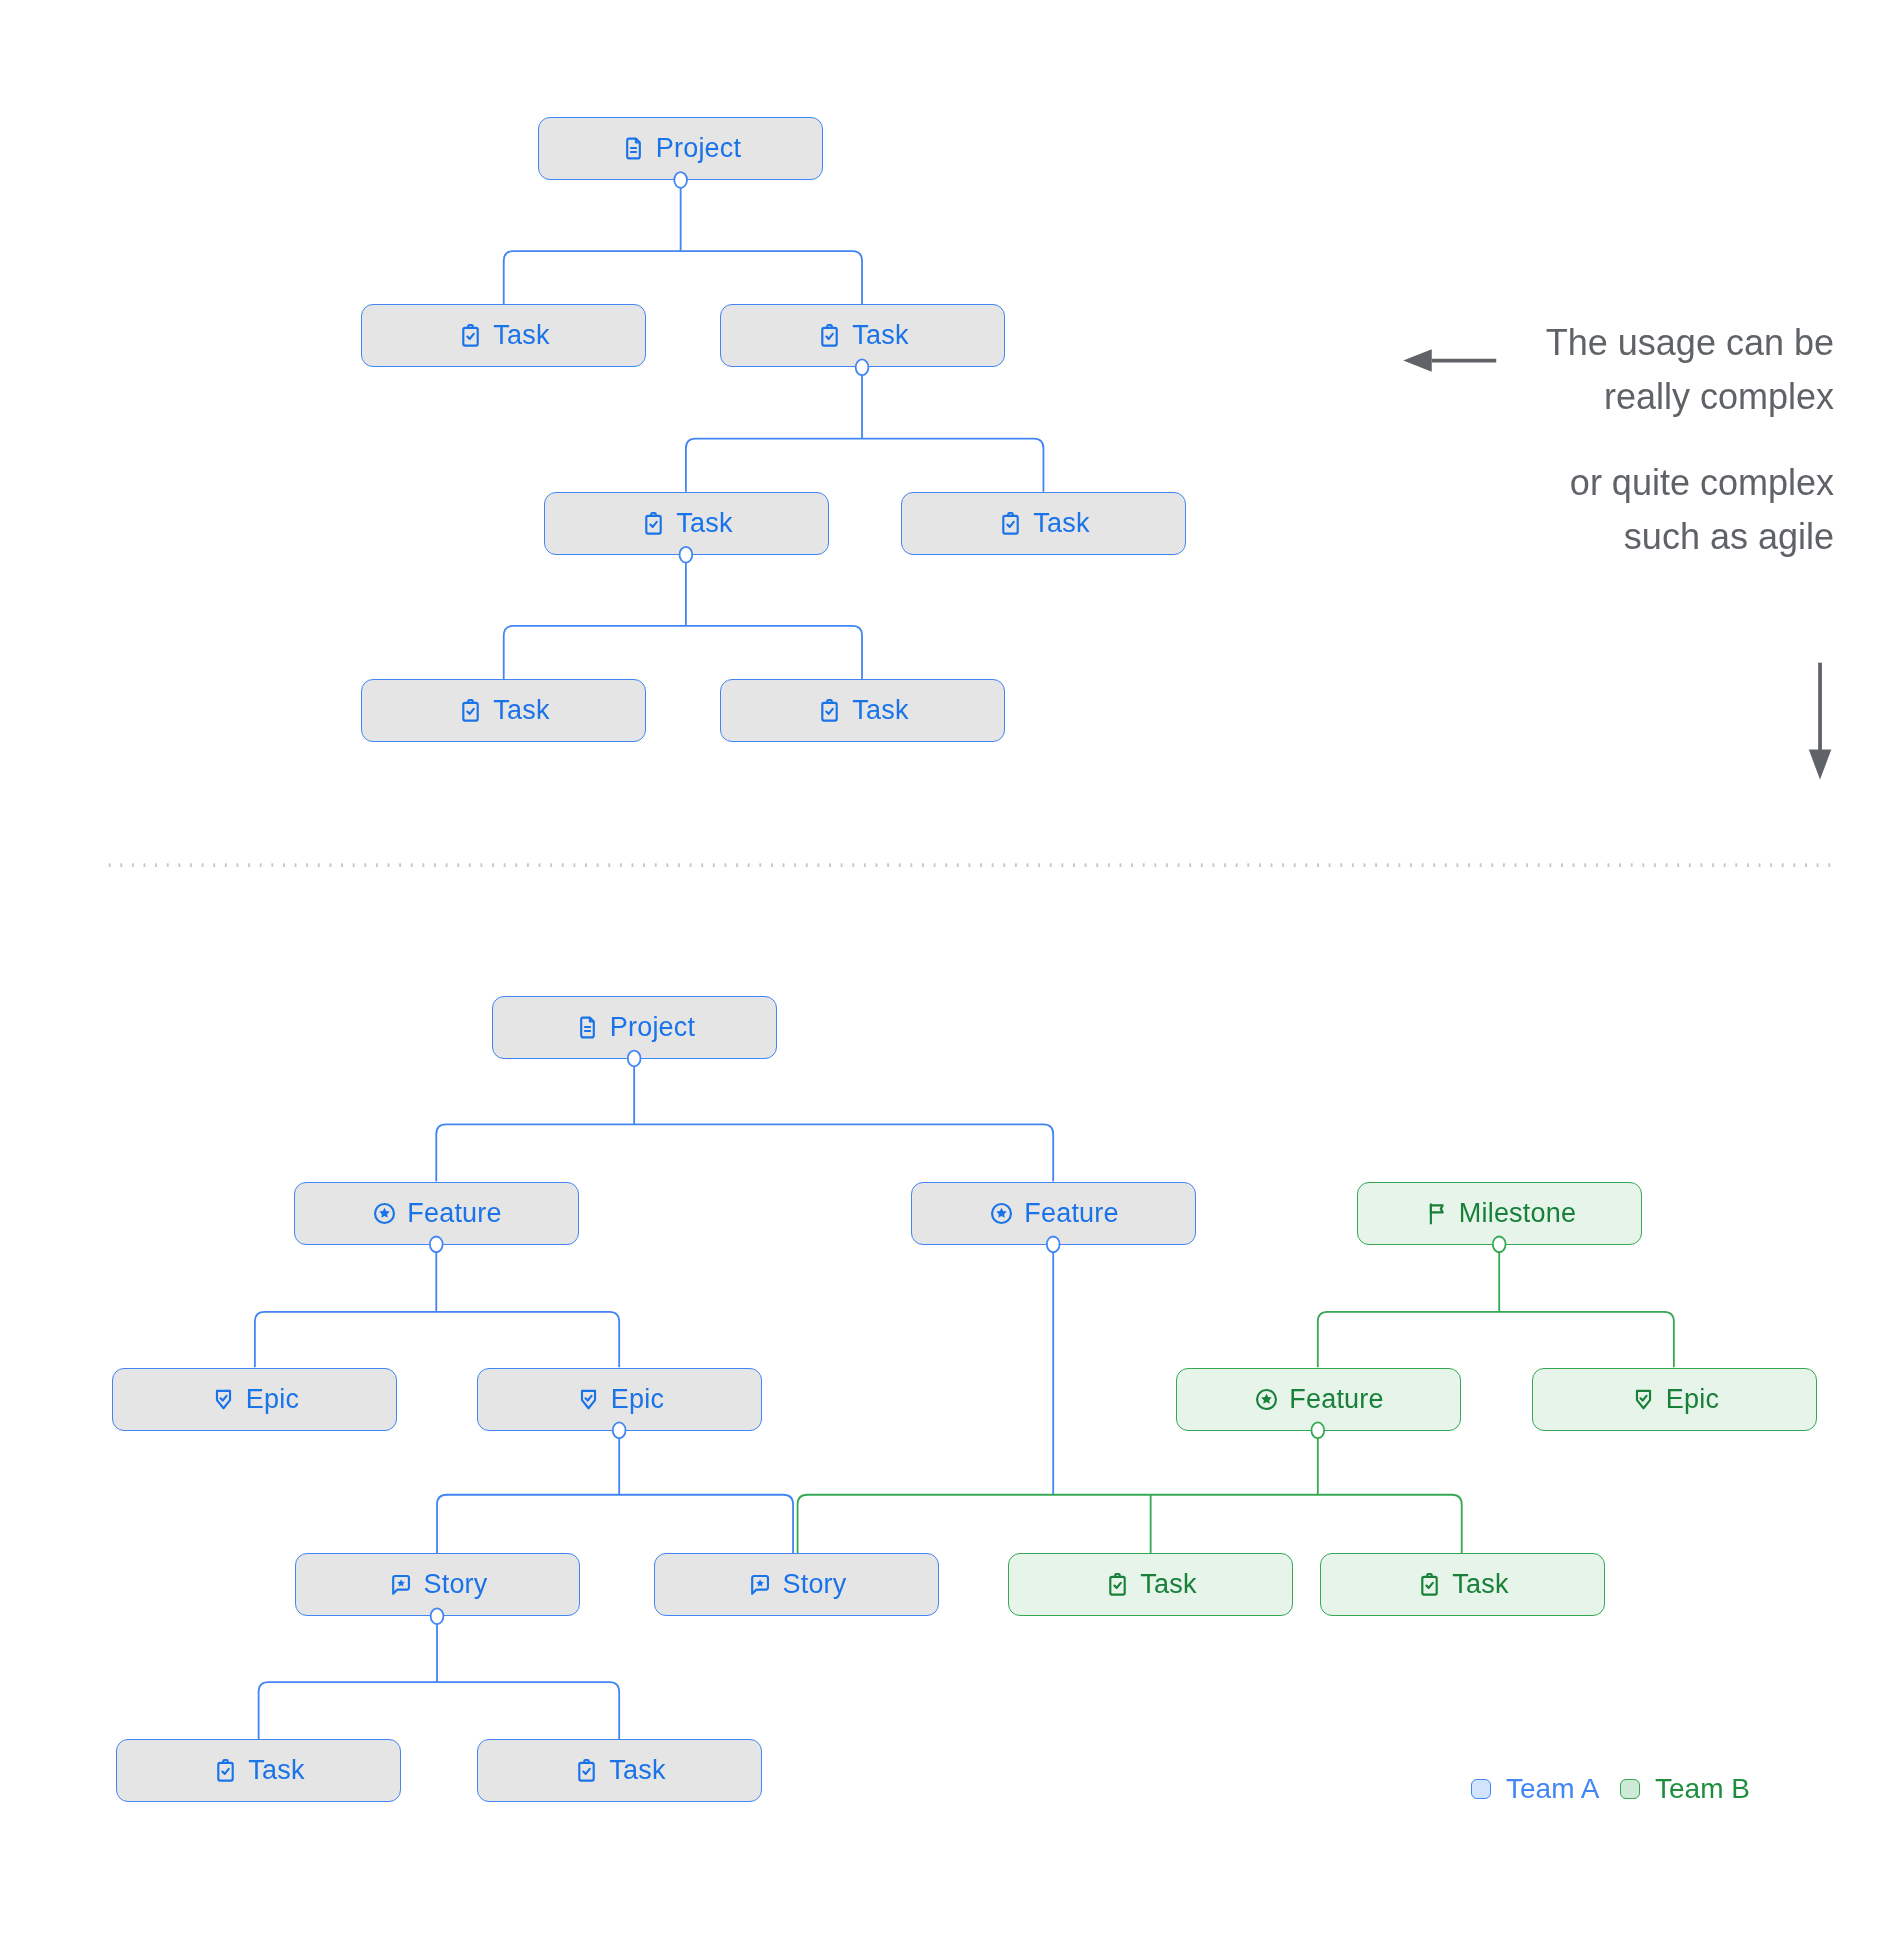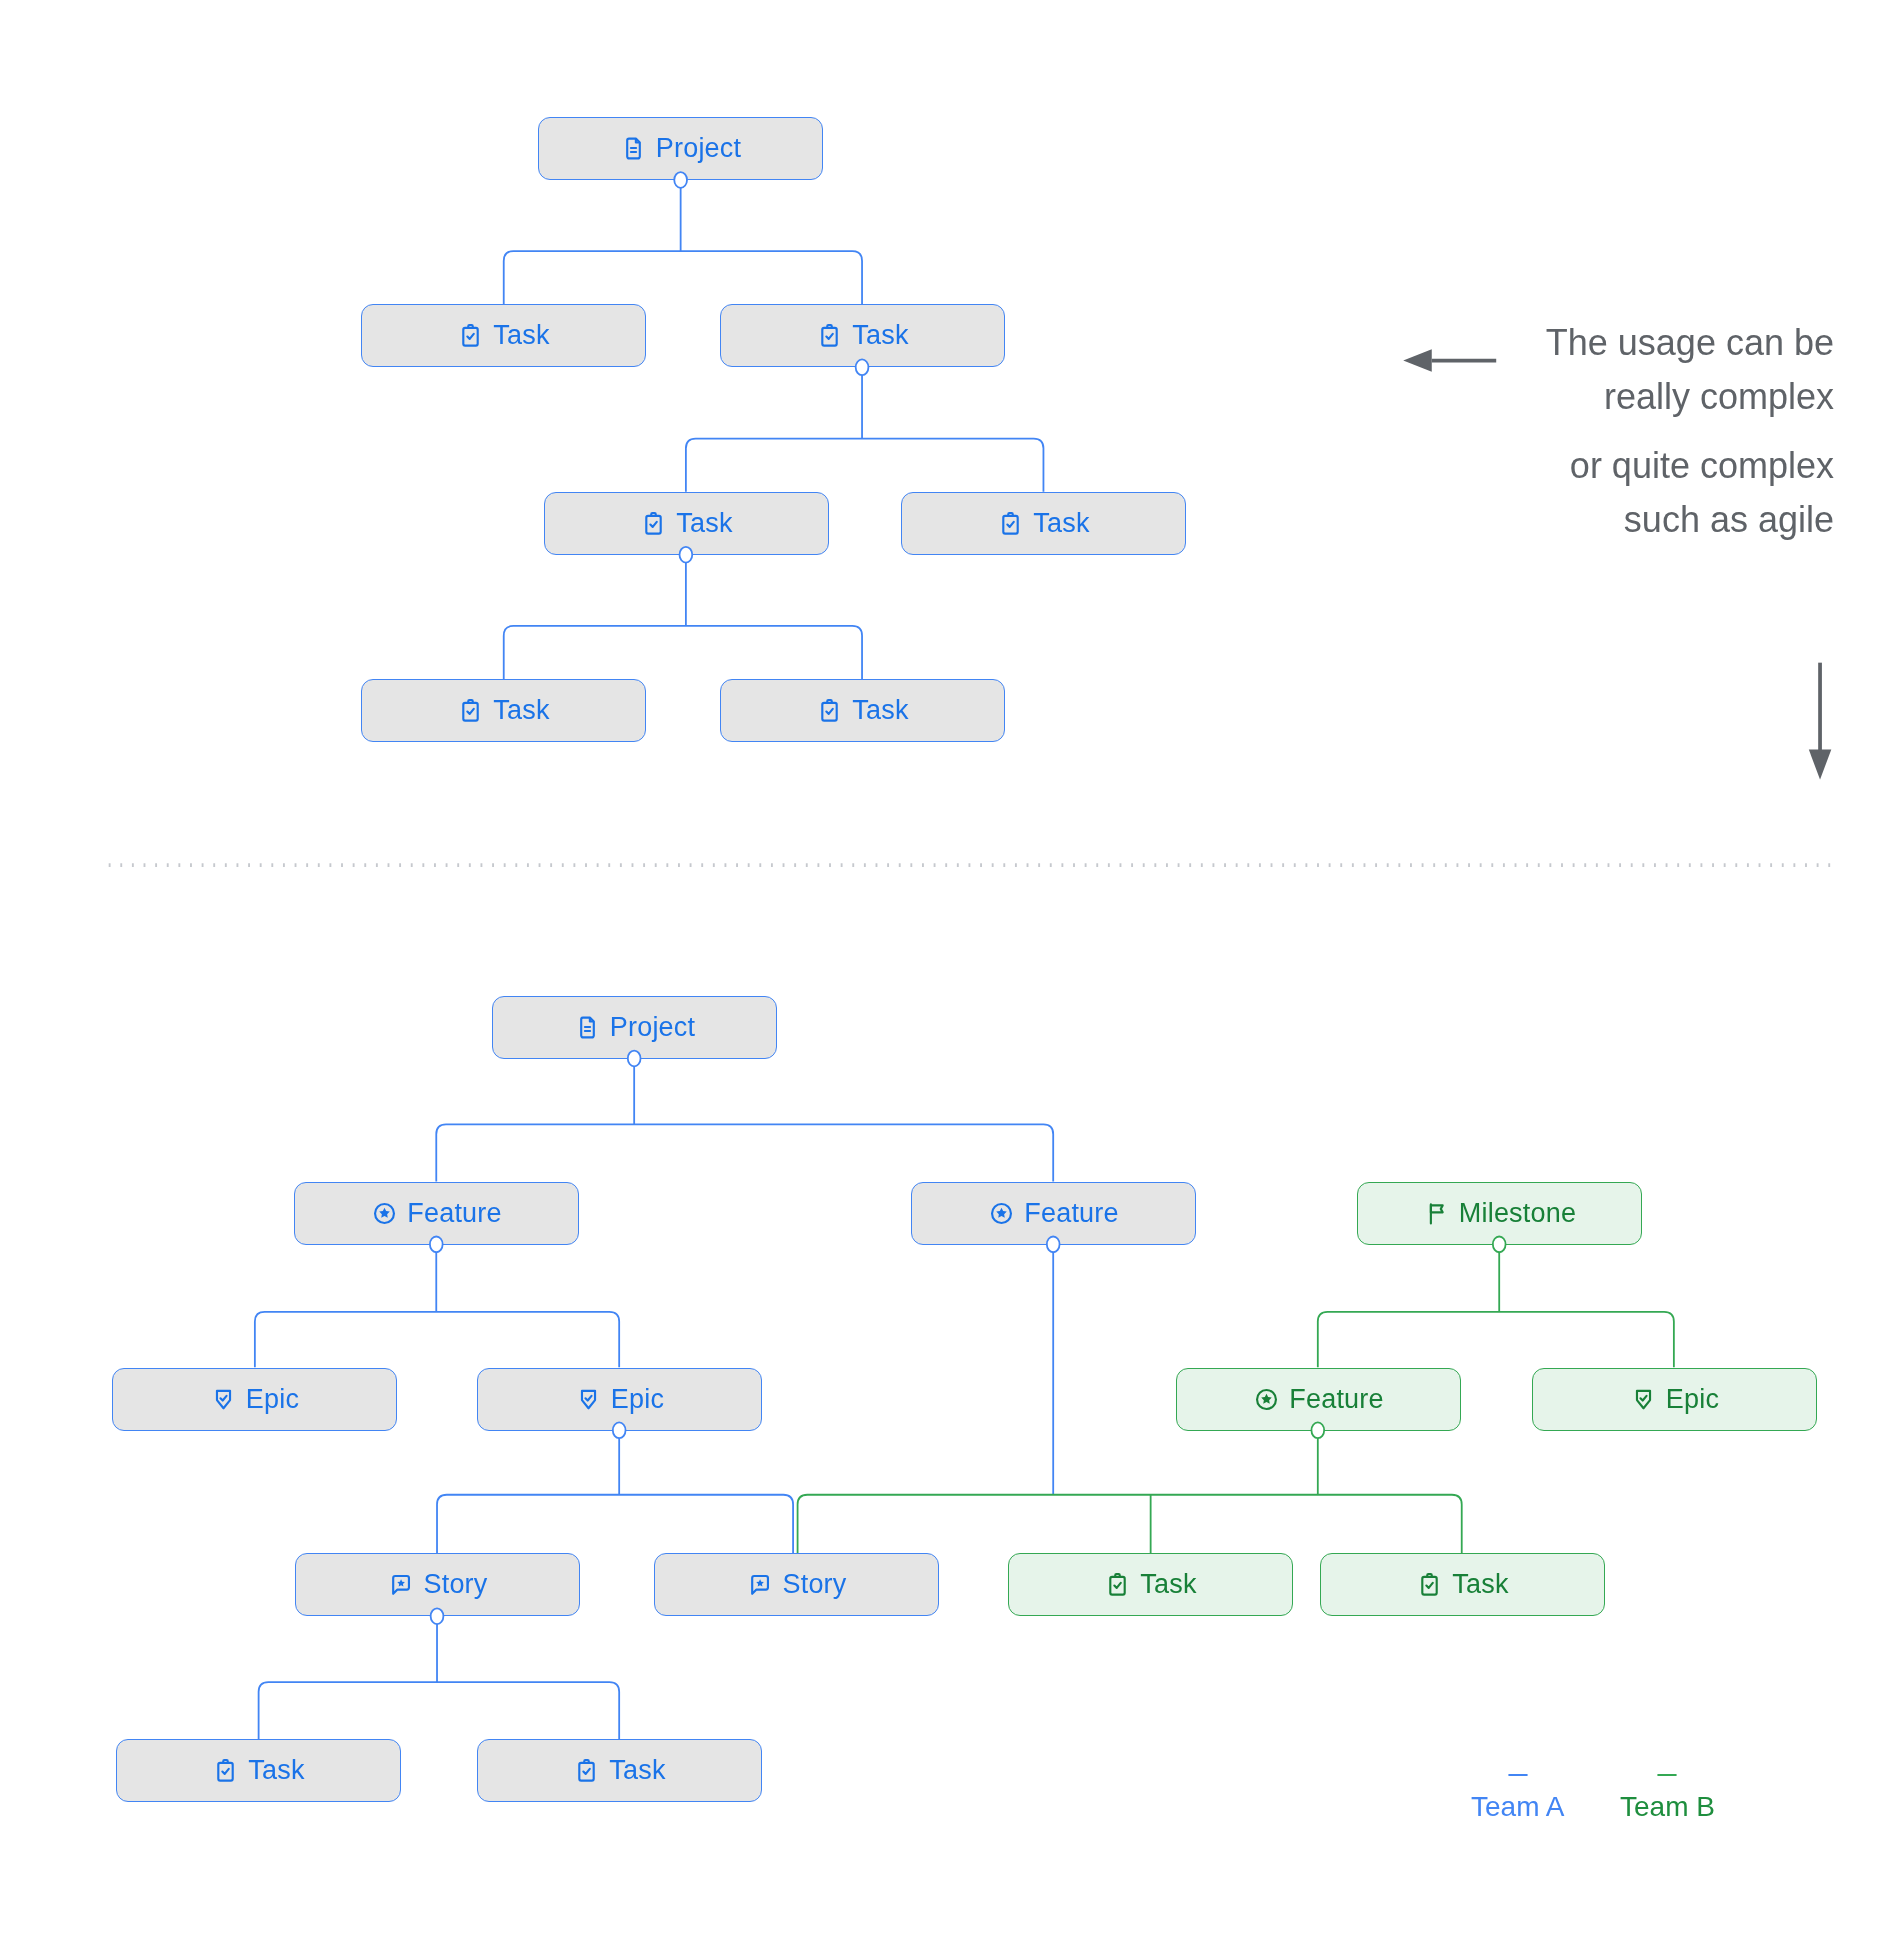--- a/index.html
+++ b/index.html
@@ -16,23 +16,23 @@
     border-radius:12px;display:flex;align-items:center;justify-content:center;
     gap:9px;font-size:27px;font-weight:500;letter-spacing:0.2px;
   }
   .node.blue{background:#e5e5e5;border:1.9px solid #4285F4;color:#1A73E8;}
   .node.green{background:#E6F4EA;border:1.9px solid #34A853;color:#188038;}
   .node .icn{display:flex;align-items:center;}
   .annotation{
     position:absolute;right:64px;top:316px;text-align:right;z-index:3;
     color:#5F6368;font-size:36px;line-height:54px;font-weight:400;
   }
-  .annotation .para2{margin-top:15px;}
+  .annotation .para2{margin-top:32px;}
   .legend{position:absolute;top:1774px;left:0;width:1898px;z-index:3;}
-  .legend-item{position:absolute;display:flex;align-items:center;gap:15px;height:30px;flex-direction:column;}
+  .legend-item{position:absolute;display:flex;align-items:center;gap:15px;height:30px;}
   .legend-swatch{width:20px;height:20px;border-radius:6px;box-sizing:border-box;}
   .legend-item.blue .legend-swatch{border:1.9px solid #4285F4;background:#D2E3FC;}
   .legend-item.green .legend-swatch{border:1.9px solid #34A853;background:#CEEAD6;}
   .legend-item.blue .legend-label{color:#4285F4;}
   .legend-item.green .legend-label{color:#1E8E3E;}
   .legend-label{font-size:28px;font-weight:500;}
 </style>
 </head>
 <body>
 

